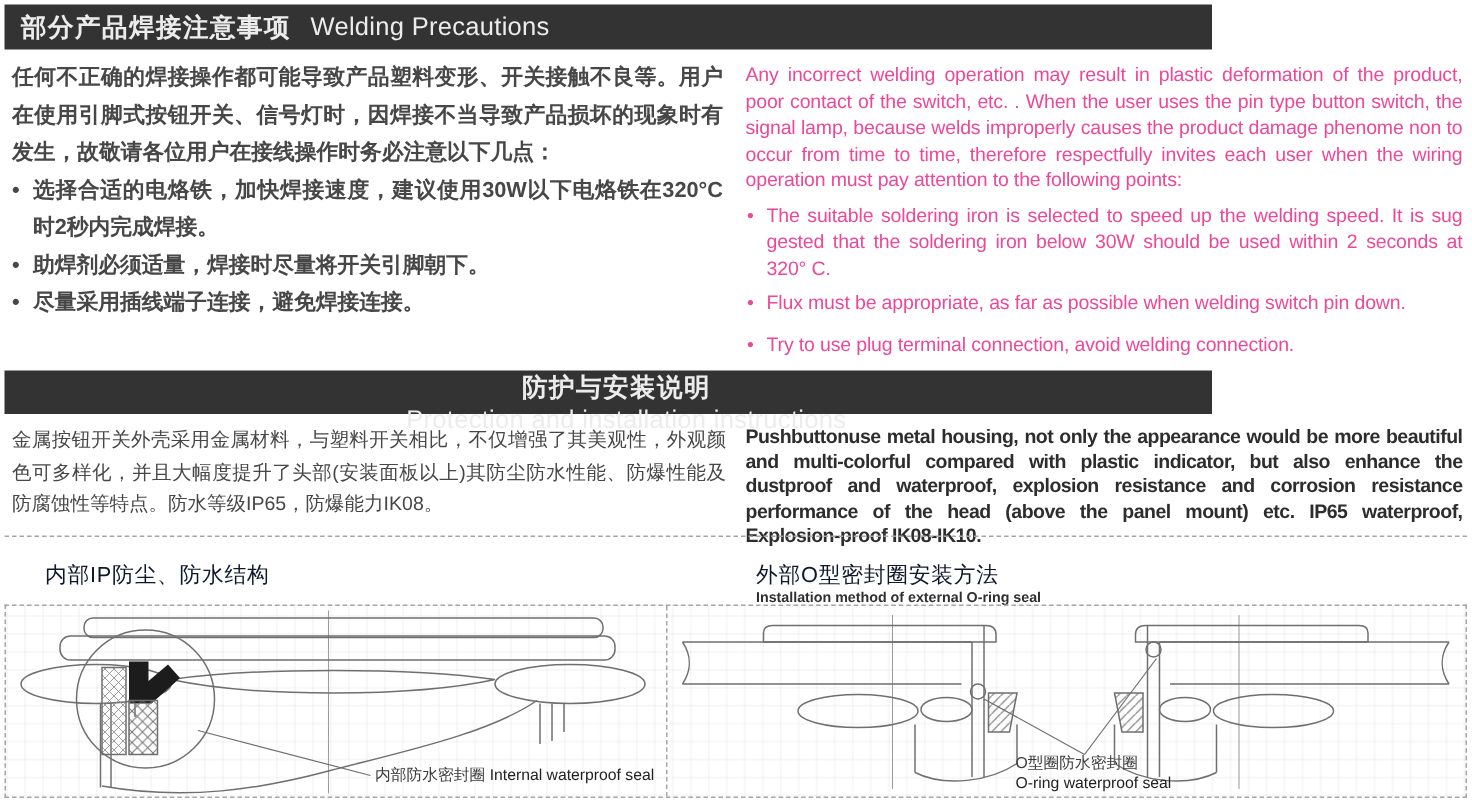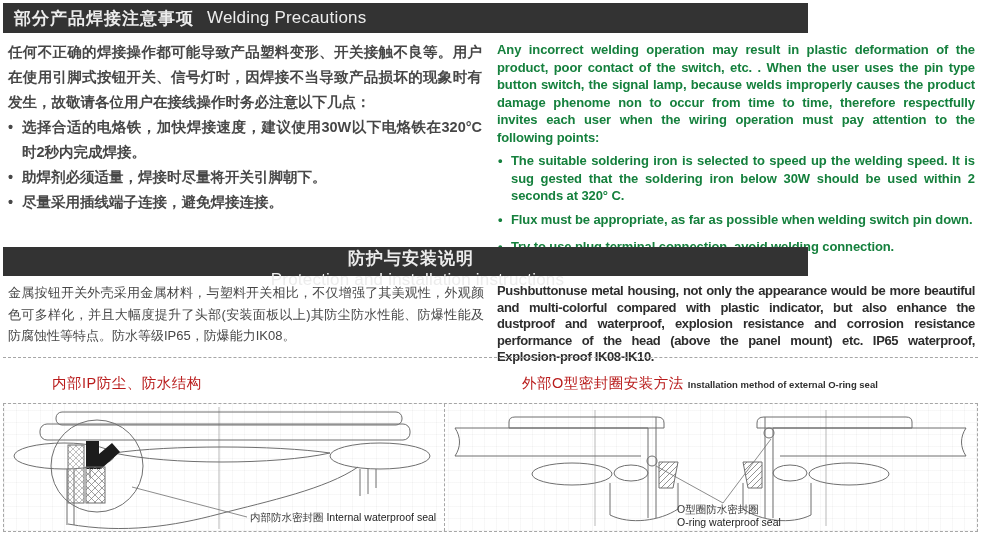--- a/index.html
+++ b/index.html
@@ -4,31 +4,31 @@
 <style>
   html,body{margin:0;padding:0;background:#fff;}
   .page{position:relative;width:981px;height:540px;background:#ffffff;overflow:hidden;
         font-family:"Liberation Sans",sans-serif;color:#3c3c3c;}
   .bar{position:absolute;left:3px;width:805px;height:30px;background:#333333;color:#ececec;
        display:flex;align-items:center;padding-left:11px;box-sizing:border-box;font-size:17px;}
   .bar .zh{font-weight:bold;letter-spacing:1px;}
   .bar .en{margin-left:13px;font-weight:normal;letter-spacing:.2px;}
   .zhcol{position:absolute;font-size:14.5px;line-height:25px;color:#474747;text-align:justify;font-weight:bold;}
   .zhcol2{position:absolute;font-size:13px;line-height:21.5px;color:#474747;text-align:justify;}
-  .encol{position:absolute;font-size:13px;line-height:17.5px;font-weight:bold;color:#15803d;
+  .encol{position:absolute;font-size:13px;line-height:17.5px;font-weight:normal;color:#ec4899;
          text-align:justify;letter-spacing:-.1px;}
   .encol2{position:absolute;font-size:13px;line-height:16.5px;font-weight:bold;color:#2d2d2d;
          text-align:justify;letter-spacing:-.35px;}
   .blt{position:relative;padding-left:14px;}
   .blt .dot{position:absolute;left:1px;top:0;}
   .enlist .blt{margin-top:6px;}
   .zhlist .blt .dot{left:0;}
   .dash-sep{position:absolute;left:3px;width:975px;border-top:1px dashed #a6a6a6;height:0;}
   .subtitle{position:absolute;display:flex;align-items:baseline;white-space:nowrap;}
-  .subtitle .zh{font-size:14.5px;color:#b91c1c;letter-spacing:.5px;margin-left:22px;}
+  .subtitle .zh{font-size:14.5px;color:#0f172a;letter-spacing:.5px;}
   .subtitle .en{font-size:9.5px;font-weight:bold;color:#2f2f2f;margin-left:4px;}
   .diagram-wrap{position:absolute;left:3px;top:403px;width:975px;height:129px;
        border:1px dashed #a6a6a6;box-sizing:border-box;display:flex;
        background-image:
          repeating-linear-gradient(0deg, rgba(130,130,130,.06) 0 1px, transparent 1px 12px),
          repeating-linear-gradient(90deg, rgba(130,130,130,.06) 0 1px, transparent 1px 12px);}
   .panel{position:relative;height:100%;}
   .panel-left{width:441px;border-right:1px dashed #a6a6a6;box-sizing:border-box;}
   .panel-right{width:532px;}
   .dlabel{position:absolute;font-size:10.5px;color:#3a3a3a;white-space:nowrap;line-height:12.5px;}
@@ -89,21 +89,21 @@
 
   <div class="zhcol2" style="left:8px;top:282px;width:476px;">金属按钮开关外壳采用金属材料，与塑料开关相比，不仅增强了其美观性，外观颜色可多样化，并且大幅度提升了头部(安装面板以上)其防尘防水性能、防爆性能及防腐蚀性等特点。防水等级IP65，防爆能力IK08。</div>
 
   <div class="encol2" style="left:497px;top:283px;width:478px;">Pushbuttonuse metal housing, not only the appearance would be more beautiful and multi-colorful compared with plastic indicator, but also enhance the dustproof and waterproof, explosion resistance and corrosion resistance performance of the head (above the panel mount) etc. IP65 waterproof, Explosion-proof IK08-IK10.</div>
 
   <div class="dash-sep" style="top:357px;"></div>
 
   <div class="subtitle" style="left:30px;top:374px;">
     <span class="zh">内部IP防尘、防水结构</span>
   </div>
-  <div class="subtitle" style="left:500px;top:374px;">
+  <div class="subtitle" style="left:500px;top:374px;flex-direction:column;">
     <span class="zh">外部O型密封圈安装方法</span>
     <span class="en">Installation method of external O-ring seal</span>
   </div>
 
   <div class="diagram-wrap">
 
     <div class="panel panel-left">
       <svg width="440" height="127" viewBox="0 0 440 127">
         <defs>
           <pattern id="hx" width="7" height="7" patternUnits="userSpaceOnUse">

